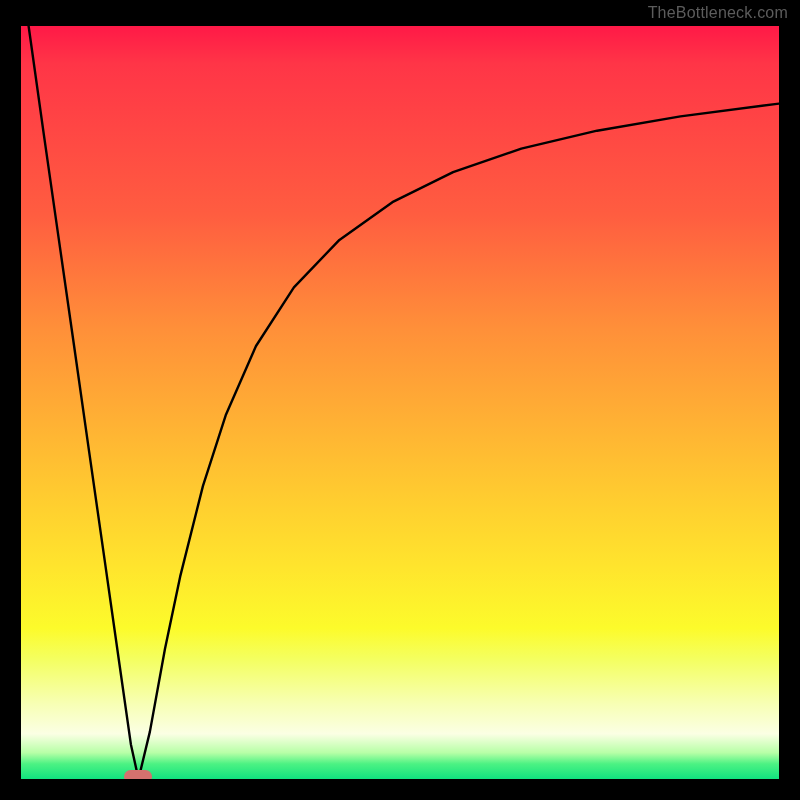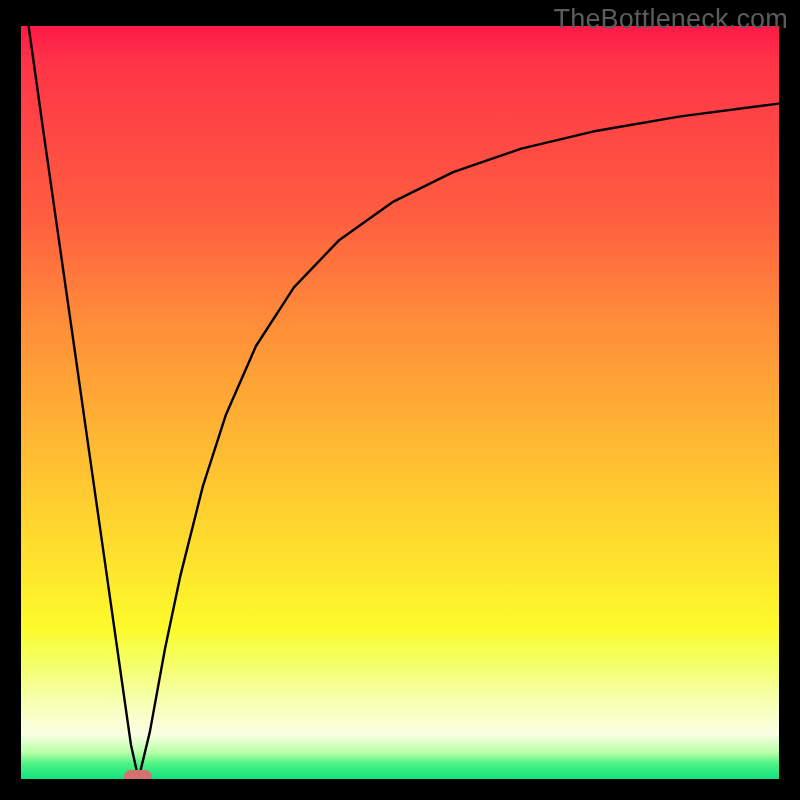--- a/index.html
+++ b/index.html
@@ -15,21 +15,21 @@
     position: relative;
     width: 800px;
     height: 800px;
     background: #000;
   }
   .watermark {
     position: absolute;
     top: 4px;
     right: 12px;
     color: #5c5c5c;
-    font-size: 27px;
+    font-size: 16px;
     font-weight: 400;
     letter-spacing: 0.2px;
     z-index: 10;
   }
   .plot-area {
     position: absolute;
     left: 21px;
     top: 26px;
     width: 758px;
     height: 753px;

